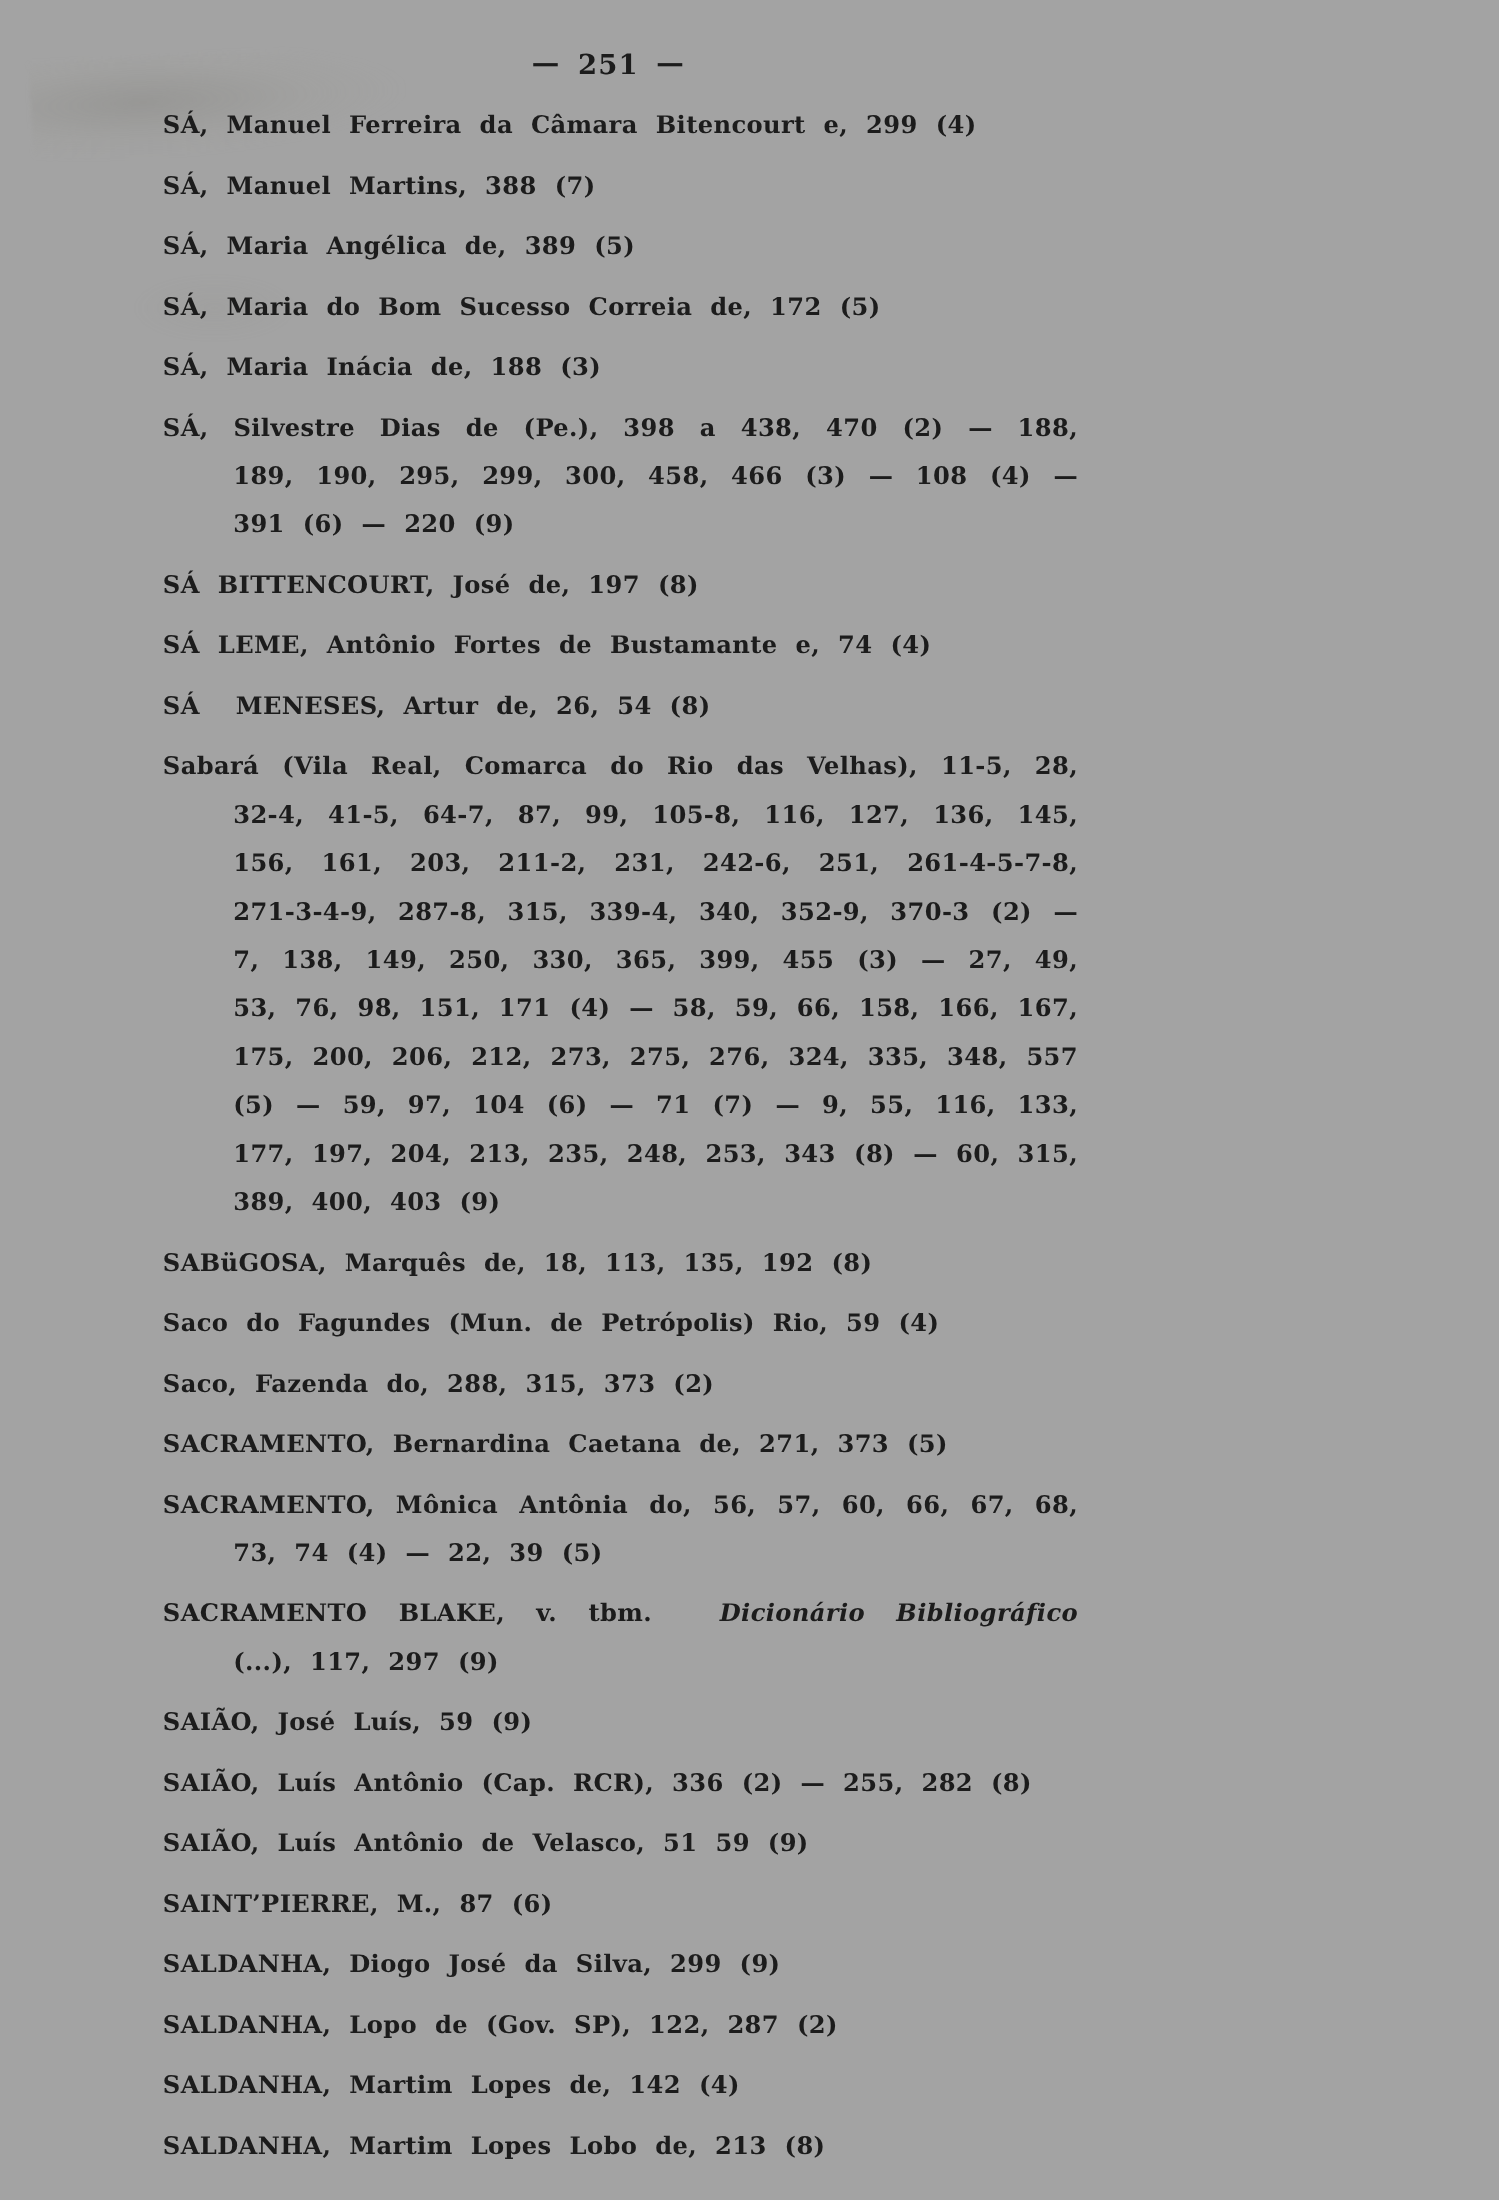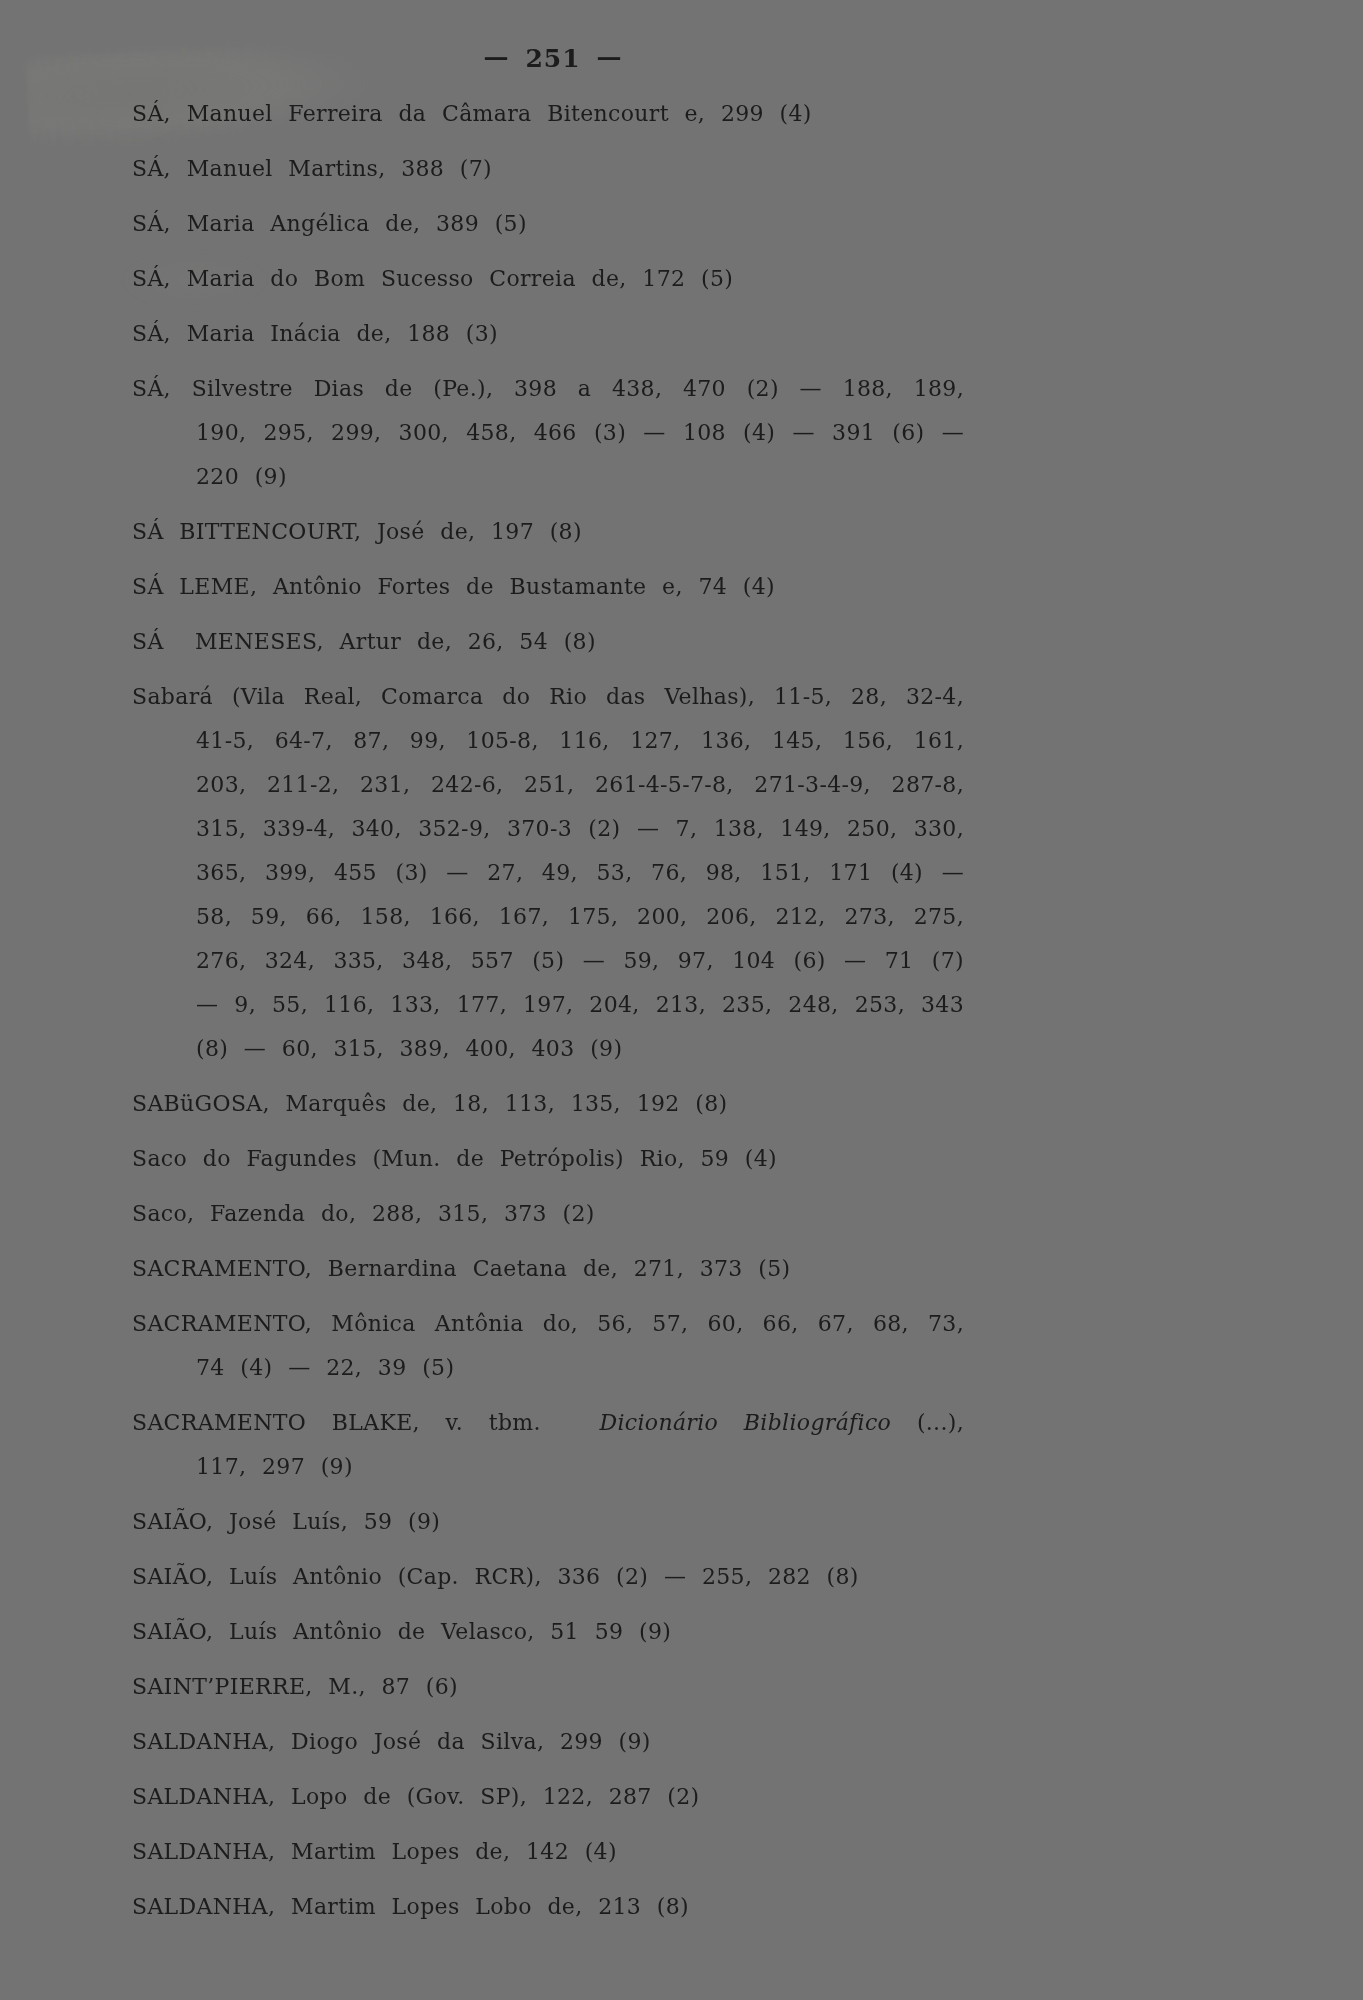--- a/index.html
+++ b/index.html
@@ -5,21 +5,21 @@
   html, body {
     margin: 0;
     padding: 0;
     background: #e8e8e6;
   }
   .page {
     position: relative;
     width: 1363px;
     height: 2000px;
     margin: 0 auto;
-    background: #737373;
+    background: #a3a3a3;
     overflow: hidden;
     font-family: "DejaVu Serif", "Liberation Serif", serif;
     color: #1c1c1c;
   }
   
   .smudge-a {
     position: absolute;
     left: 28px; top: 48px;
     width: 340px; height: 92px;
     background: radial-gradient(ellipse at 30% 45%,
@@ -50,22 +50,23 @@
     white-space: nowrap;
   }
   .page-header .dash {
     display: inline-block;
     margin: 0 16px;
     transform: translateY(-2px);
   }
   .entries {
     position: absolute;
     top: 92px;
-    left: 132px;
+    left: 148px;
     width: 832px;
+    font-weight: bold;
   }
   p.entry {
     margin: 0 0 11px 0;
     font-size: 22px;
     line-height: 44px;
     text-align: justify;
     text-align-last: left;
     padding-left: 64px;
     text-indent: -64px;
     word-spacing: 0.38em;

